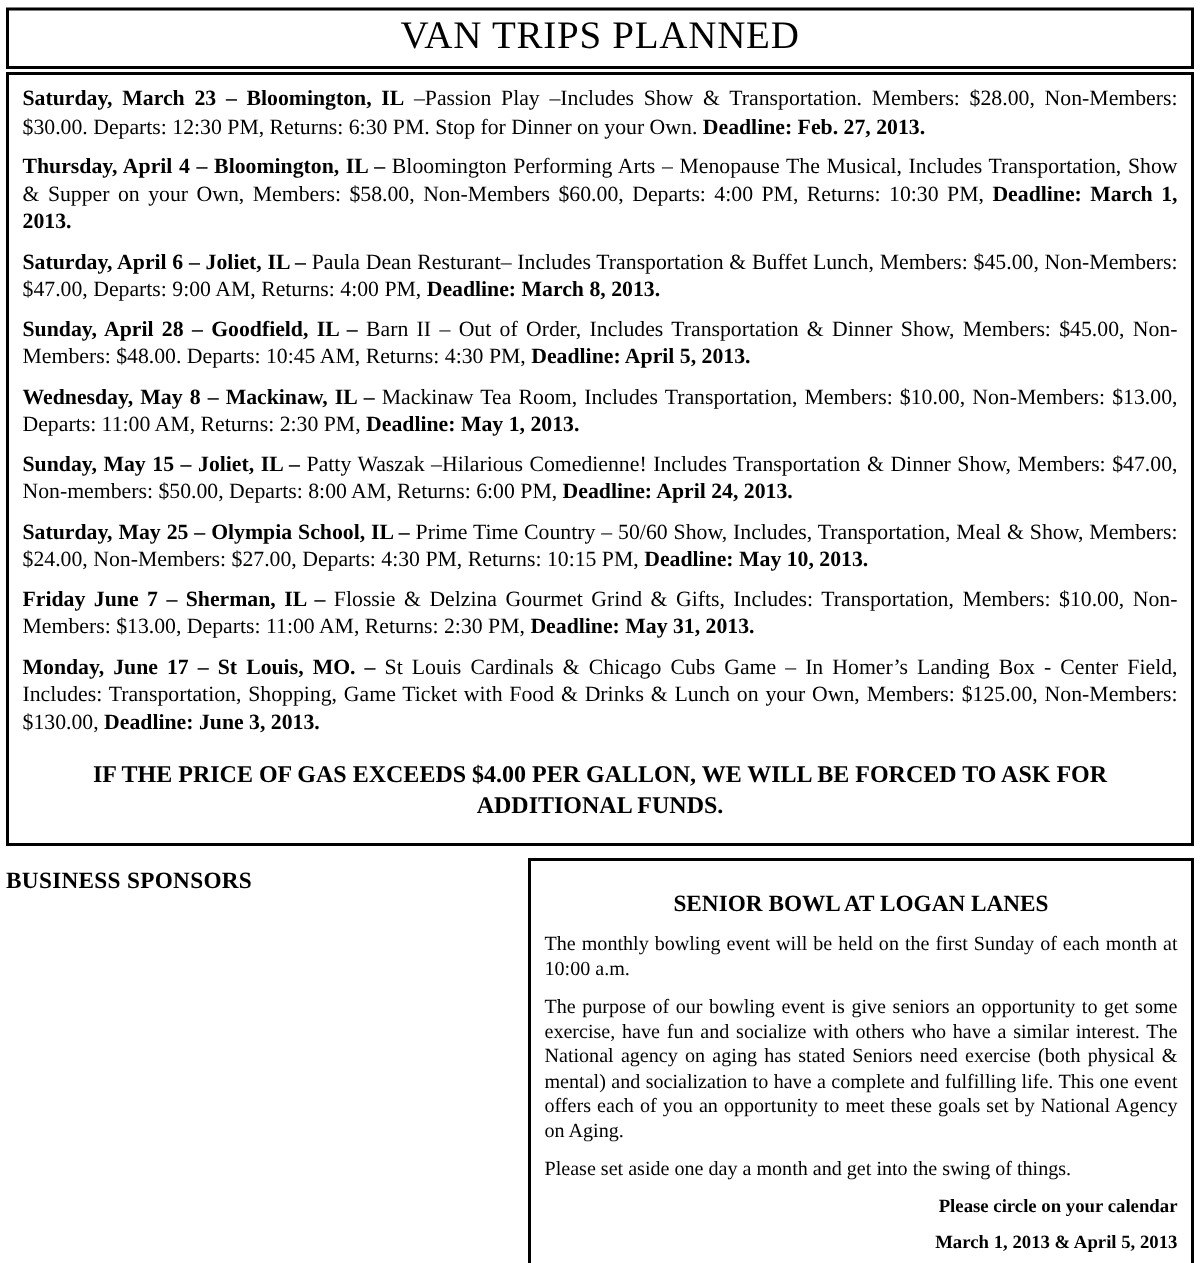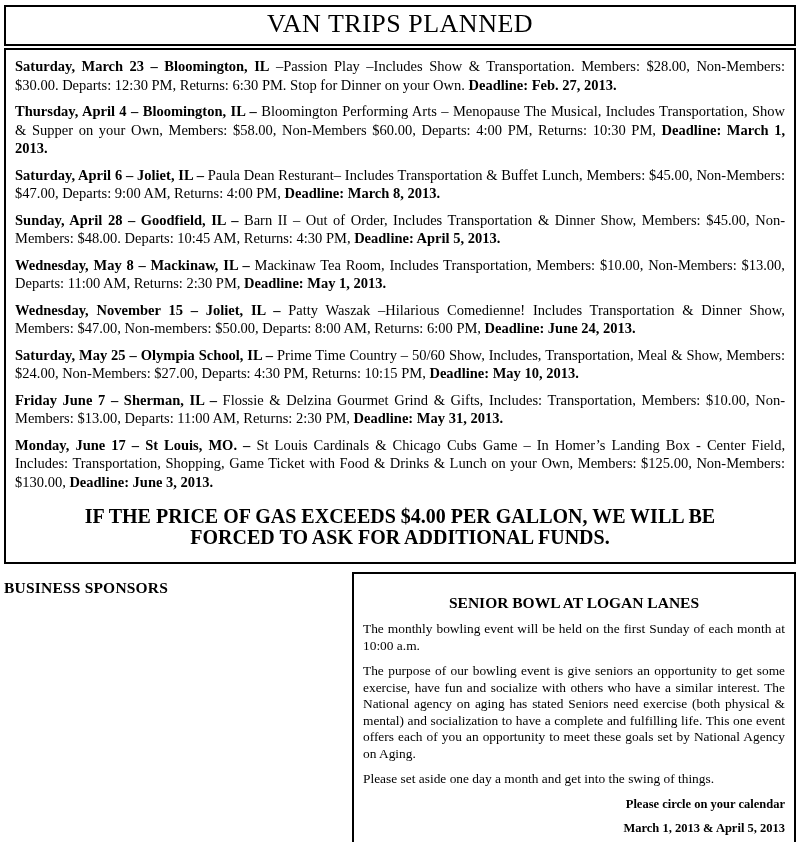--- a/index.html
+++ b/index.html
@@ -35,21 +35,21 @@
     margin-top:8px;
     font-family:Liberation Serif, serif;
   }
   .trip:first-of-type { margin-top:0; }
   .trip strong { font-weight:bold; }
 
   .gas-notice {
     margin:15px 26px 2px;
     text-align:center;
     font-weight:bold;
-    font-size:20px;
+    font-size:16px;
     line-height:21px;
   }
 
   .bottom {
     display:flex;
     align-items:flex-start;
     margin-top:8px;
   }
   .sponsors-col {
     width:348px;
@@ -94,21 +94,21 @@
   <div class="title-box">
     <h1 class="page-title">VAN TRIPS PLANNED</h1>
   </div>
 
   <div class="trips-box">
     <p class="trip"><strong>Saturday, March 23 – Bloomington, IL</strong><span> –Passion Play –Includes Show &amp; Transportation. Members: $28.00, Non-Members: $30.00. Departs: 12:30 PM, Returns: 6:30 PM. Stop for Dinner on your Own. </span><strong>Deadline: Feb. 27, 2013.</strong></p>
     <p class="trip"><strong>Thursday, April 4 – Bloomington, IL –</strong><span> Bloomington Performing Arts – Menopause The Musical, Includes Transportation, Show &amp; Supper on your Own, Members: $58.00, Non-Members $60.00, Departs: 4:00 PM, Returns: 10:30 PM, </span><strong>Deadline: March 1, 2013.</strong></p>
     <p class="trip"><strong>Saturday, April 6 – Joliet, IL –</strong><span> Paula Dean Resturant– Includes Transportation &amp; Buffet Lunch, Members: $45.00, Non-Members: $47.00, Departs: 9:00 AM, Returns: 4:00 PM, </span><strong>Deadline: March 8, 2013.</strong></p>
     <p class="trip"><strong>Sunday, April 28 – Goodfield, IL –</strong><span> Barn II – Out of Order, Includes Transportation &amp; Dinner Show, Members: $45.00, Non-Members: $48.00. Departs: 10:45 AM, Returns: 4:30 PM, </span><strong>Deadline: April 5, 2013.</strong></p>
     <p class="trip"><strong>Wednesday, May 8 – Mackinaw, IL –</strong><span> Mackinaw Tea Room, Includes Transportation, Members: $10.00, Non-Members: $13.00, Departs: 11:00 AM, Returns: 2:30 PM, </span><strong>Deadline: May 1, 2013.</strong></p>
-    <p class="trip"><strong>Wednesday, November 15 – Joliet, IL –</strong><span> Patty Waszak –Hilarious Comedienne! Includes Transportation &amp; Dinner Show, Members: $47.00, Non-members: $50.00, Departs: 8:00 AM, Returns: 6:00 PM, </span><strong>Deadline: June 24, 2013.</strong></p>
+    <p class="trip"><strong>Sunday, May 15 – Joliet, IL –</strong><span> Patty Waszak –Hilarious Comedienne! Includes Transportation &amp; Dinner Show, Members: $47.00, Non-members: $50.00, Departs: 8:00 AM, Returns: 6:00 PM, </span><strong>Deadline: April 24, 2013.</strong></p>
     <p class="trip"><strong>Saturday, May 25 – Olympia School, IL –</strong><span> Prime Time Country – 50/60 Show, Includes, Transportation, Meal &amp; Show, Members: $24.00, Non-Members: $27.00, Departs: 4:30 PM, Returns: 10:15 PM, </span><strong>Deadline: May 10, 2013.</strong></p>
     <p class="trip"><strong>Friday June 7 – Sherman, IL –</strong><span> Flossie &amp; Delzina Gourmet Grind &amp; Gifts, Includes: Transportation, Members: $10.00, Non-Members: $13.00, Departs: 11:00 AM, Returns: 2:30 PM, </span><strong>Deadline: May 31, 2013.</strong></p>
     <p class="trip"><strong>Monday, June 17 – St Louis, MO. –</strong><span> St Louis Cardinals &amp; Chicago Cubs Game – In Homer’s Landing Box - Center Field, Includes: Transportation, Shopping, Game Ticket with Food &amp; Drinks &amp; Lunch on your Own, Members: $125.00, Non-Members: $130.00, </span><strong>Deadline: June 3, 2013.</strong></p>
 
     <p class="gas-notice">IF THE PRICE OF GAS EXCEEDS $4.00 PER GALLON, WE WILL BE FORCED TO ASK FOR ADDITIONAL FUNDS.</p>
   </div>
 
   <div class="bottom">
     <div class="sponsors-col">
       <div class="sponsors-heading">BUSINESS SPONSORS</div>

